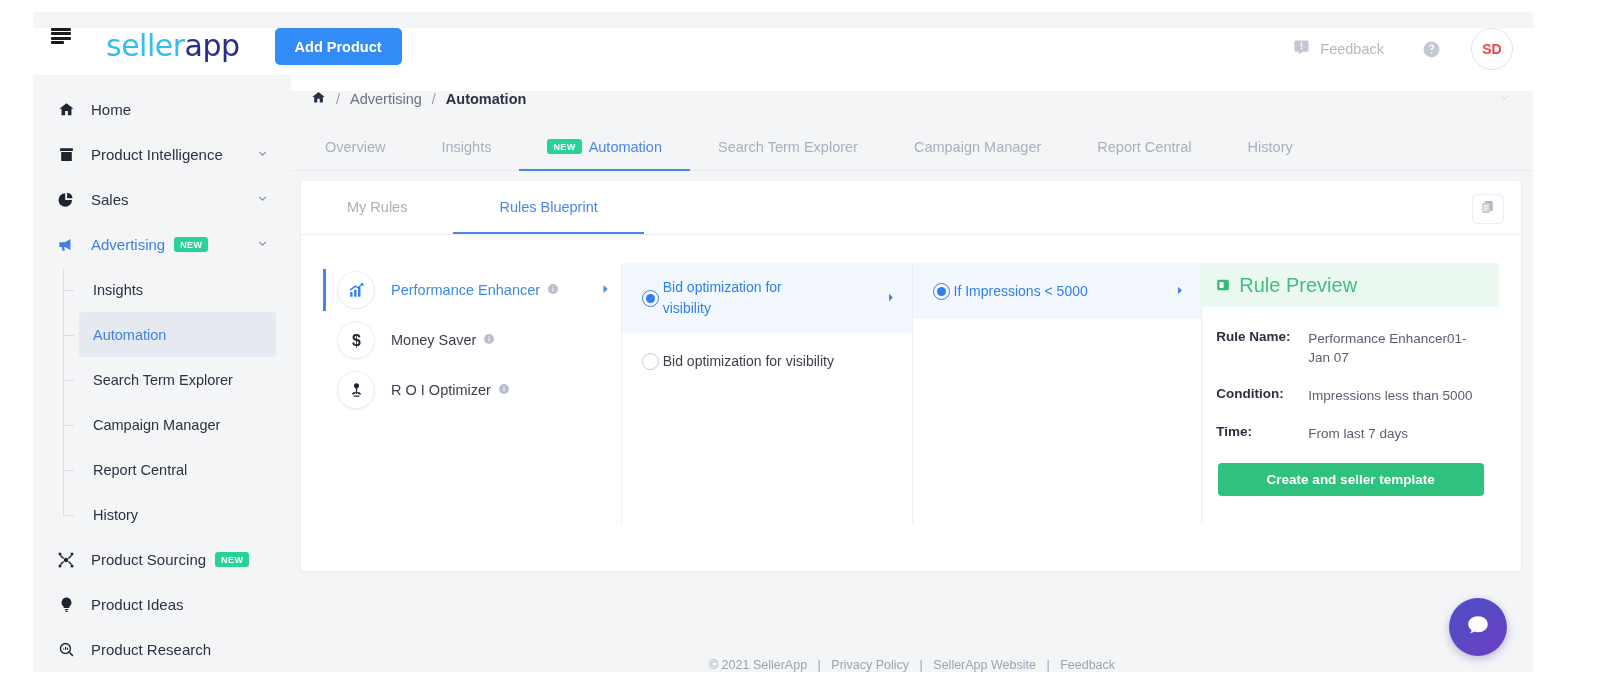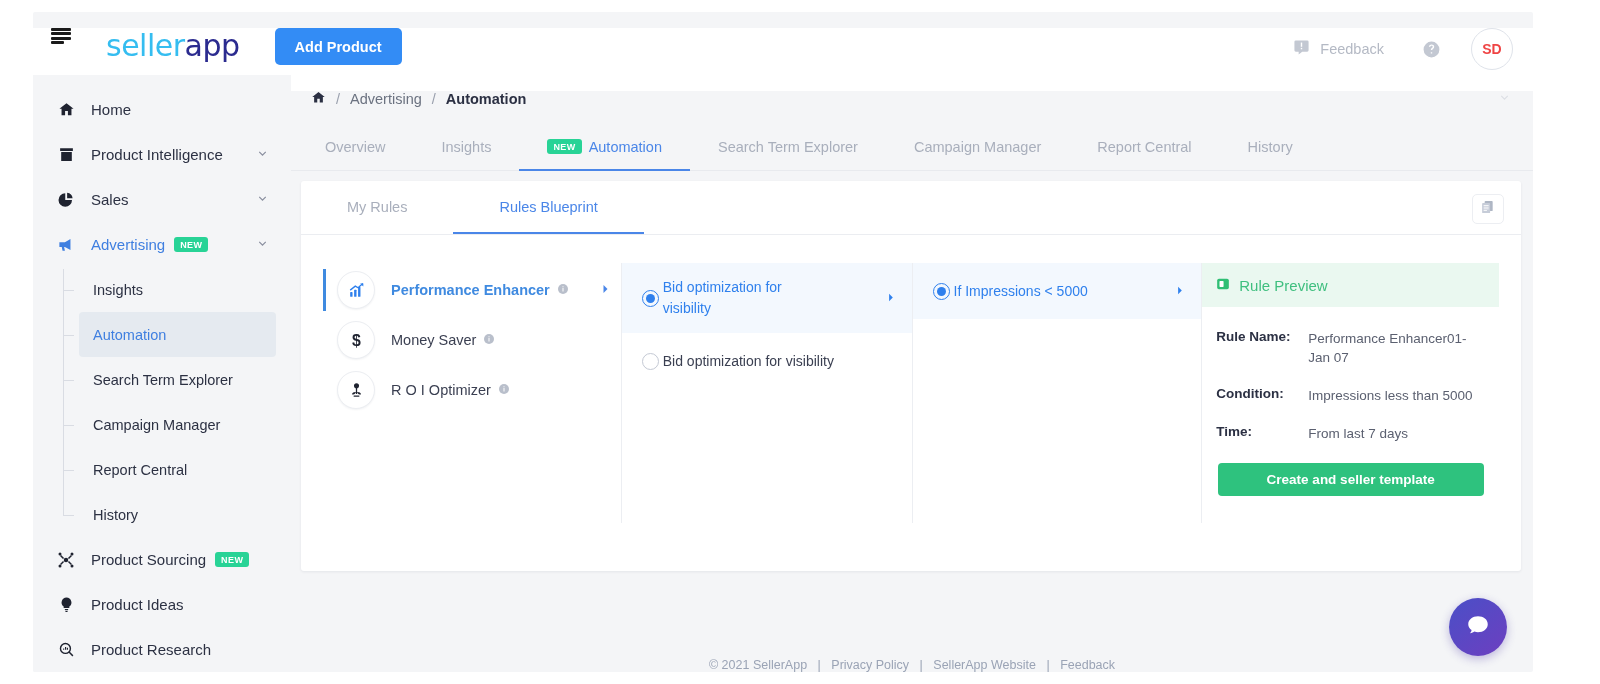--- a/index.html
+++ b/index.html
@@ -180,21 +180,21 @@
     content:""; position:absolute; left:0; top:4px; bottom:4px; width:3px; background:#3f8ae0;
   }
   .bp-circle {
     width: 38px; height: 38px; border-radius: 50%;
     background: #fff; border: 1px solid #eceef2;
     display:flex; align-items:center; justify-content:center;
     margin-right: 16px; flex: none;
     box-shadow: 0 1px 2px rgba(20,30,60,.06);
   }
   .bp-label { font-size: 14.5px; color: #3a3f51; display:flex; align-items:center; gap:7px; }
-  .bp-item.active .bp-label { color: #3f8ae0; font-weight: 700; }
+  .bp-item.active .bp-label { color: #3f8ae0; font-weight: 400; }
   .bp-item .bp-arrow { margin-left: auto; margin-right: 10px; color: #4a86e8; }
 
   .bp-col {
     border-left: 1px solid #eceef2;
     padding: 0;
     min-height: 260px;
   }
   .bp-col.c2 { width: 293px; }
   .bp-col.c3 { width: 292px; }
 
@@ -219,21 +219,21 @@
 
   
   .preview {
     width: 300px; margin-left: 0;
     border-left: 1px solid #eceef2;
     position: relative;
   }
   .preview-head {
     background: #eaf8f0; height: 44px;
     display: flex; align-items: center; gap: 9px; padding-left: 14px;
-    color: #3fbf7f; font-size: 15px;
+    color: #3fbf7f; font-size: 20px;
   }
   .preview-body { padding: 22px 14px 0 14px; }
   .pv-row { display: flex; margin-bottom: 19px; font-size: 13.5px; }
   .pv-key { width: 92px; flex: none; font-weight: 700; color: #2b3043; }
   .pv-val { color: #5b6070; line-height: 1.42; }
   .create-btn {
     display: block; width: 266px; height: 33px; margin: 2px auto 0 auto;
     background: #2ec27e; color: #fff;
     border: none; border-radius: 4px;
     font-size: 13.5px; font-weight: 600; cursor: pointer;

